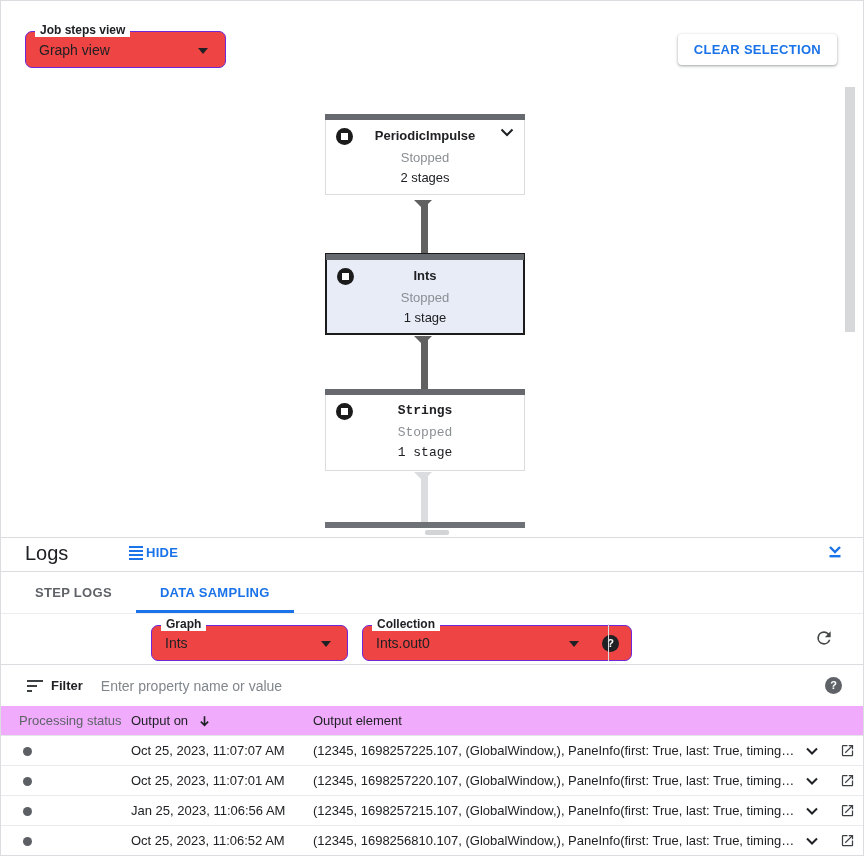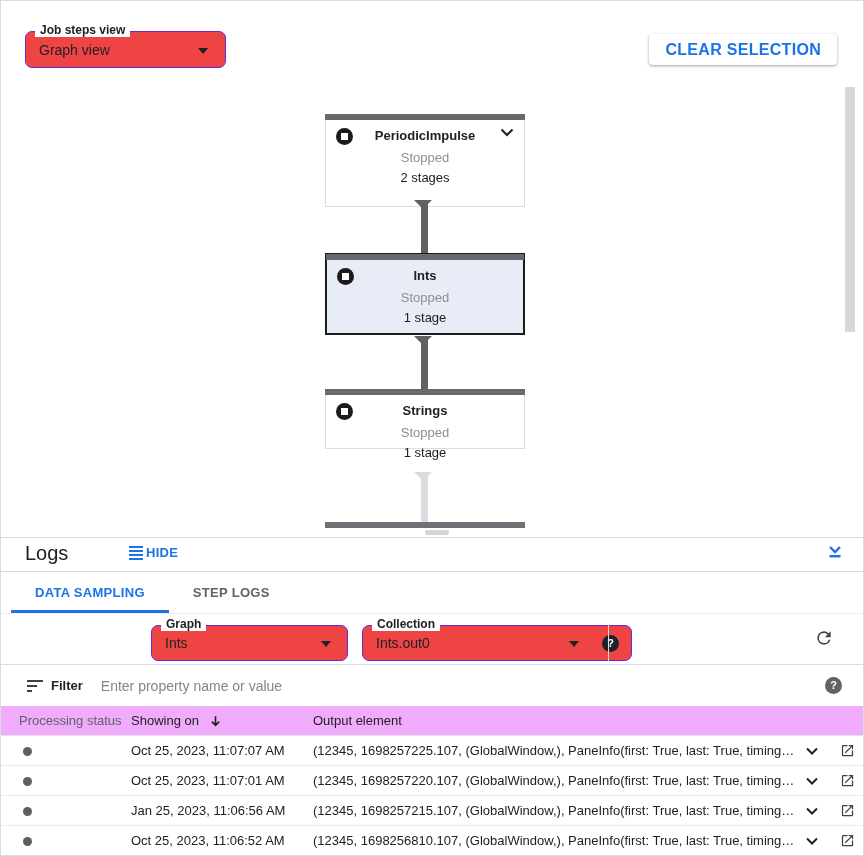--- a/index.html
+++ b/index.html
@@ -9,21 +9,21 @@
 
   
   .mat-select { position:absolute; border:1px solid #6d28d9; border-radius:7px; background:#ef4444; }
   .mat-select .fld-label { position:absolute; top:-9px; left:9px; background:#fff; padding:0 5px; font-size:12px; font-weight:700; color:#202124; white-space:nowrap; }
   .mat-select .fld-value { position:absolute; left:13px; top:50%; transform:translateY(-50%); font-size:14px; color:#202124; white-space:nowrap; }
   .caret { position:absolute; top:50%; margin-top:-2px; width:0; height:0; border-left:5px solid transparent; border-right:5px solid transparent; border-top:6px solid #202124; }
 
   #job-steps-select { left:24px; top:30px; width:201px; height:37px; }
   #job-steps-select .caret { right:17px; }
 
-  #clear-selection { position:absolute; right:26px; top:33px; height:31px; padding:0 16px; background:#fff; border:none; border-radius:4px; color:#1a73e8; font-family:inherit; font-size:16px; font-weight:700; letter-spacing:.3px; box-shadow:0 1px 2px rgba(60,64,67,.3), 0 1px 3px 1px rgba(60,64,67,.15); cursor:pointer; }
+  #clear-selection { position:absolute; right:26px; top:33px; height:31px; padding:0 16px; background:#fff; border:none; border-radius:4px; color:#1a73e8; font-family:inherit; font-size:13px; font-weight:700; letter-spacing:.3px; box-shadow:0 1px 2px rgba(60,64,67,.3), 0 1px 3px 1px rgba(60,64,67,.15); cursor:pointer; }
 
   
   .gnode { position:absolute; left:324px; width:200px; background:#fff; border:1px solid #dadce0; }
   .gnode .topbar { position:absolute; left:-1px; right:-1px; top:-1px; height:6px; background:#666a6e; }
   .gnode.selected { background:#e8ecf6; border:2px solid #1b1b1b; }
   .gnode .stop-icon { position:absolute; left:10px; top:13px; width:17px; height:17px; background:#1b1b1b; border-radius:50%; }
   .gnode .stop-inner { position:absolute; left:5px; top:5px; width:7px; height:7px; background:#fff; }
   .gnode .ntitle { margin-top:13px; text-align:center; font-size:13px; font-weight:700; color:#202124; }
   .gnode .nstatus { margin-top:7px; text-align:center; font-size:13px; color:#8a8f94; }
   .gnode .nstages { margin-top:5px; text-align:center; font-size:13px; color:#202124; }
@@ -90,21 +90,21 @@
 
 <div id="app">
 
   <div class="mat-select" id="job-steps-select">
     <span class="fld-label">Job steps view</span>
     <span class="fld-value">Graph view</span>
     <span class="caret"></span>
   </div>
   <button id="clear-selection">CLEAR SELECTION</button>
 
-  <div class="gnode" style="top:113px; height:93px;">
+  <div class="gnode" style="top:113px; height:81px;">
     <div class="topbar"></div>
     <span class="stop-icon">
         <span class="stop-inner"></span>
       </span>
     <svg class="node-chev" width="14" height="9" viewBox="0 0 14 9">
         <path d="M1.5 1.5 L7 7 L12.5 1.5" fill="none" stroke="#202124" stroke-width="2"></path>
       </svg>
     <div class="ntitle">PeriodicImpulse</div>
     <div class="nstatus">Stopped</div>
     <div class="nstages">2 stages</div>
@@ -119,21 +119,21 @@
         <span class="stop-inner"></span>
       </span>
     <div class="ntitle">Ints</div>
     <div class="nstatus">Stopped</div>
     <div class="nstages">1 stage</div>
   </div>
 
   <div class="edge-stem" style="top:336px; height:52px;"></div>
   <div class="edge-arrow" style="top:335px;"></div>
 
-  <div class="gnode" style="top:388px; height:60px;">
+  <div class="gnode" style="top:388px; height:82px;font-family:Liberation Mono, monospace;">
     <div class="topbar"></div>
     <span class="stop-icon">
         <span class="stop-inner"></span>
       </span>
     <div class="ntitle">Strings</div>
     <div class="nstatus">Stopped</div>
     <div class="nstages">1 stage</div>
   </div>
 
   <div class="edge-arrow light" style="top:471px;"></div>
@@ -158,22 +158,22 @@
       </button>
       <button id="collapse-btn">
         <svg width="18" height="18" viewBox="0 0 18 18">
           <path d="M4 4 L9 9 L14 4" fill="none" stroke="#1a73e8" stroke-width="2.4"></path>
           <rect x="3.5" y="12" width="11" height="2.4" fill="#1a73e8"></rect>
         </svg>
       </button>
     </div>
 
     <div id="logs-tabs">
+      <div class="tab">STEP LOGS</div>
       <div class="tab active">DATA SAMPLING</div>
-      <div class="tab">STEP LOGS</div>
     </div>
 
     <div id="sampling-controls">
 
       <div class="mat-select" id="step-select">
         <span class="fld-label">Graph</span>
         <span class="fld-value">Ints</span>
         <span class="caret"></span>
       </div>
 
@@ -201,21 +201,21 @@
         </span>
       <span id="filter-label">Filter</span>
       <input id="filter-input" type="text" placeholder="Enter property name or value" style="">
       <span class="help-circle" id="filter-help">?</span>
     </div>
 
     <div id="sample-table">
       <div id="thead">
         <span class="col-status">Processing status</span>
         <span class="col-created">
-          <span>Showing on</span>
+          <span>Output on</span>
           <svg width="13" height="14" viewBox="0 0 16 16">
             <path d="M8 2 V13 M3.5 8.8 L8 13.3 L12.5 8.8" fill="none" stroke="#202124" stroke-width="2"></path>
           </svg>
         </span>
         <span class="col-output">Output element</span>
       </div>
 
       <div class="trow" style="top:30px;">
         <span class="dot"></span>
         <span class="col-created">Oct 25, 2023, 11:07:07 AM</span>

